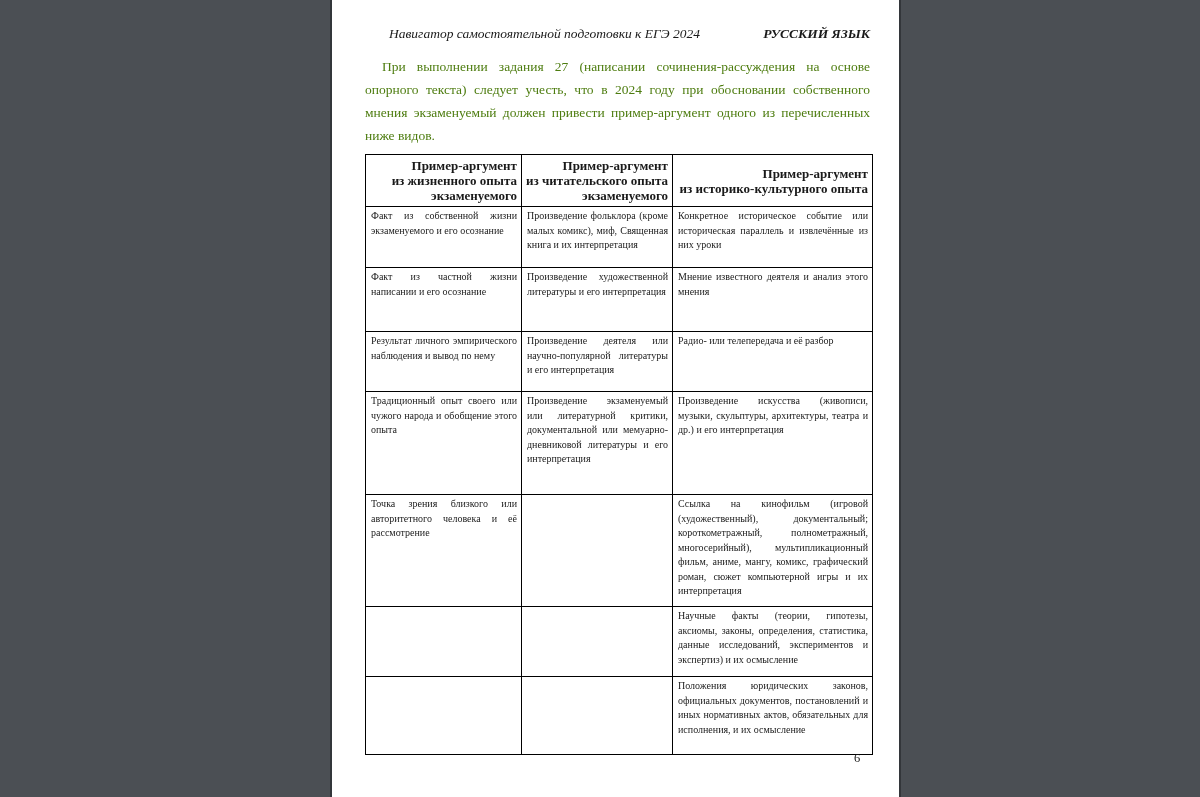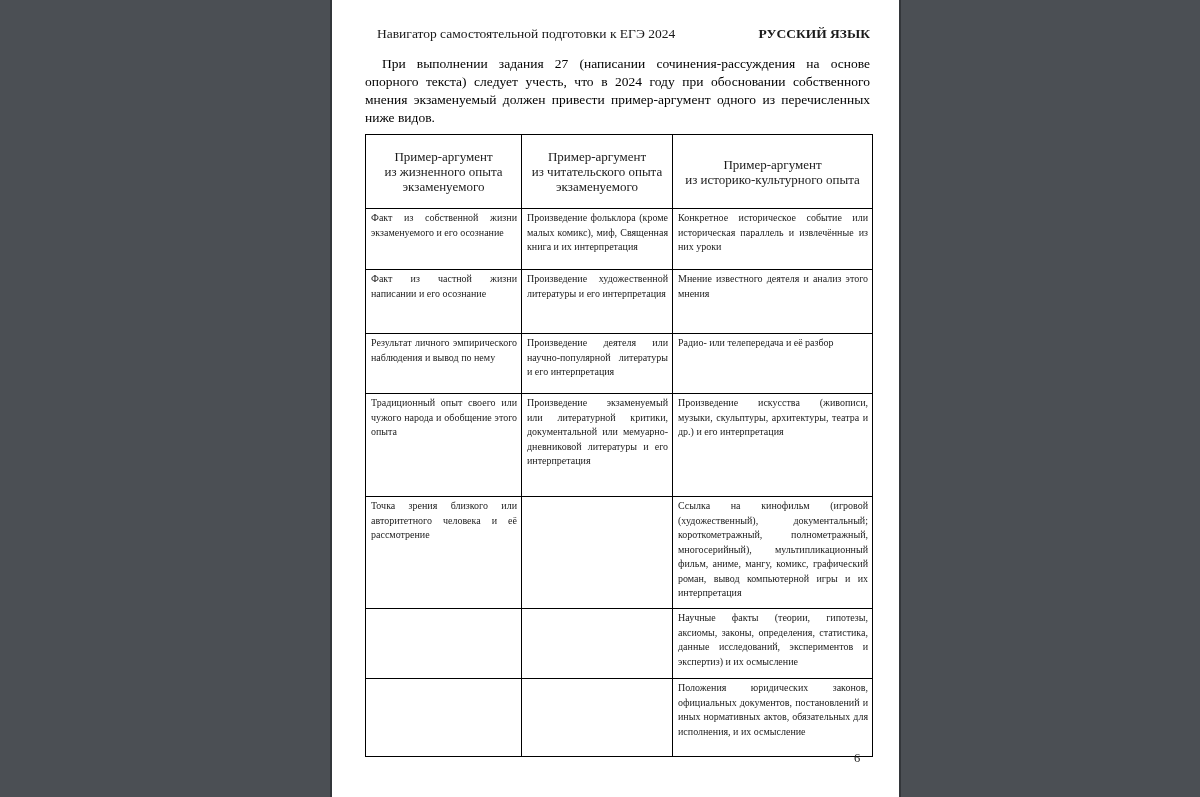--- a/index.html
+++ b/index.html
@@ -17,54 +17,55 @@
     background: #ffffff;
     box-sizing: border-box;
     border-left: 2px solid #33363a;
     border-right: 2px solid #33363a;
     padding: 26px 29px 0 33px;
   }
   .doc-header {
     display: flex;
     justify-content: space-between;
     align-items: baseline;
-    margin-left: 12px;
+    margin-left: 24px;
     font-size: 13.5px;
+    font-style: italic;
     color: #1a1a1a;
     white-space: nowrap;
   }
   .doc-header .hdr-right { font-weight: bold; }
   .intro {
     margin: 13px 0 0 0;
     font-size: 13.5px;
-    line-height: 18px;
+    line-height: 23px;
     text-align: justify;
     text-indent: 17px;
-    color: #000000;
+    color: #4d7c0f;
   }
   table.doc-table {
     border-collapse: collapse;
     table-layout: fixed;
     width: 507px;
     margin-top: 7px;
     color: #1a1a1a;
   }
   table.doc-table th, table.doc-table td {
     border: 1.5px solid #000000;
     box-sizing: border-box;
     overflow: hidden;
   }
   table.doc-table th {
     font-size: 13px;
-    font-weight: normal;
-    text-align: center;
+    font-weight: bold;
+    text-align: right;
     vertical-align: middle;
     white-space: pre-line;
     line-height: 15px;
-    padding: 14px 4px;
+    padding: 3px 4px;
   }
   table.doc-table td {
     font-size: 10px;
     line-height: 14.5px;
     text-align: justify;
     vertical-align: top;
     padding: 2px 4px 2px 5px;
   }
   tr.hrow { height: 49px; }
   tr.r0 { height: 61px; }
@@ -129,21 +130,21 @@
         <td>Радио- или телепередача и её разбор</td>
       </tr>
       <tr class="r3">
         <td>Традиционный опыт своего или чужого народа и обобщение этого опыта</td>
         <td>Произведение экзаменуемый или литературной критики, документальной или мемуарно-дневниковой литературы и его интерпретация</td>
         <td>Произведение искусства (живописи, музыки, скульптуры, архитектуры, театра и др.) и его интерпретация</td>
       </tr>
       <tr class="r4">
         <td>Точка зрения близкого или авторитетного человека и её рассмотрение</td>
         <td></td>
-        <td>Ссылка на кинофильм (игровой (художественный), документальный; короткометражный, полнометражный, многосерийный), мультипликационный фильм, аниме, мангу, комикс, графический роман, вывод компьютерной игры и их интерпретация</td>
+        <td>Ссылка на кинофильм (игровой (художественный), документальный; короткометражный, полнометражный, многосерийный), мультипликационный фильм, аниме, мангу, комикс, графический роман, сюжет компьютерной игры и их интерпретация</td>
       </tr>
       <tr class="r5">
         <td></td>
         <td></td>
         <td>Научные факты (теории, гипотезы, аксиомы, законы, определения, статистика, данные исследований, экспериментов и экспертиз) и их осмысление</td>
       </tr>
       <tr class="r6">
         <td></td>
         <td></td>
         <td>Положения юридических законов, официальных документов, постановлений и иных нормативных актов, обязательных для исполнения, и их осмысление</td>

